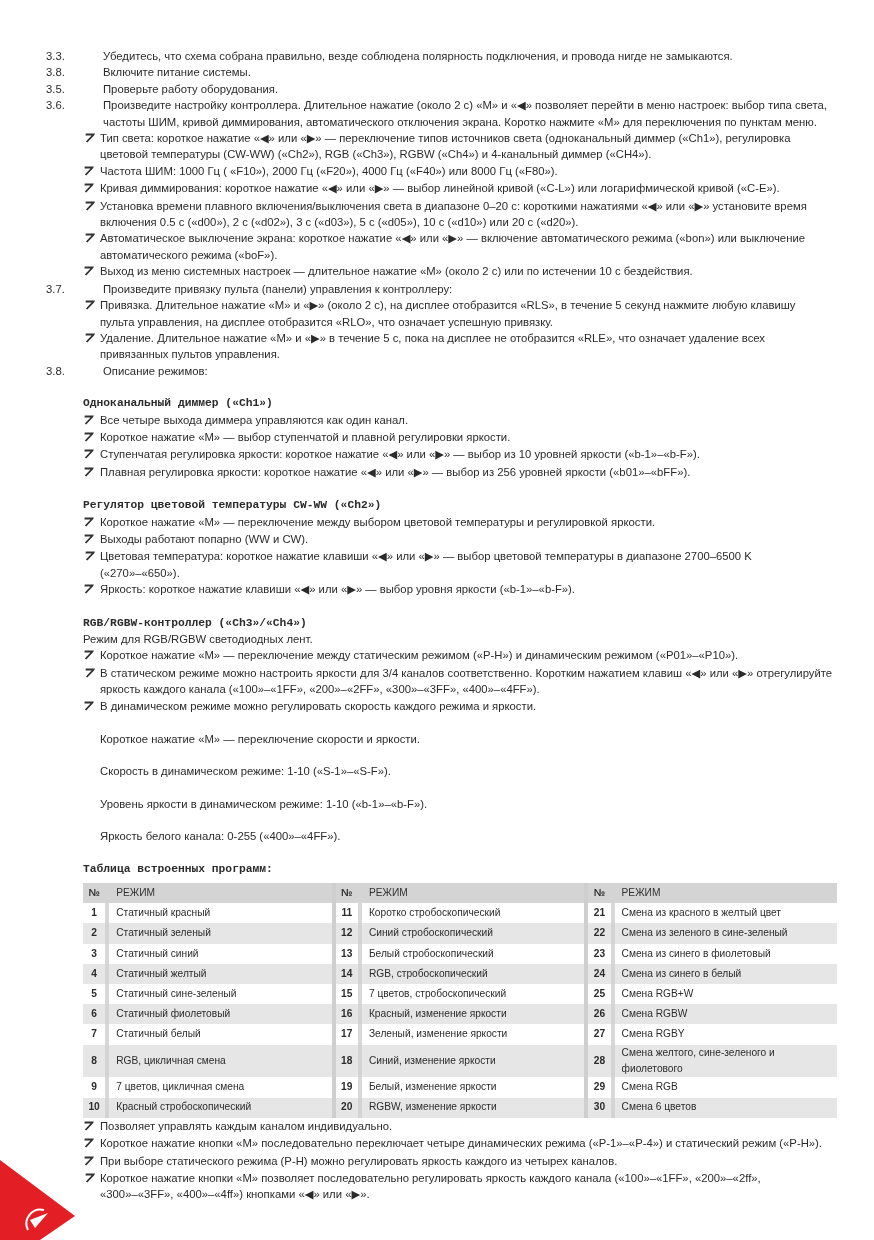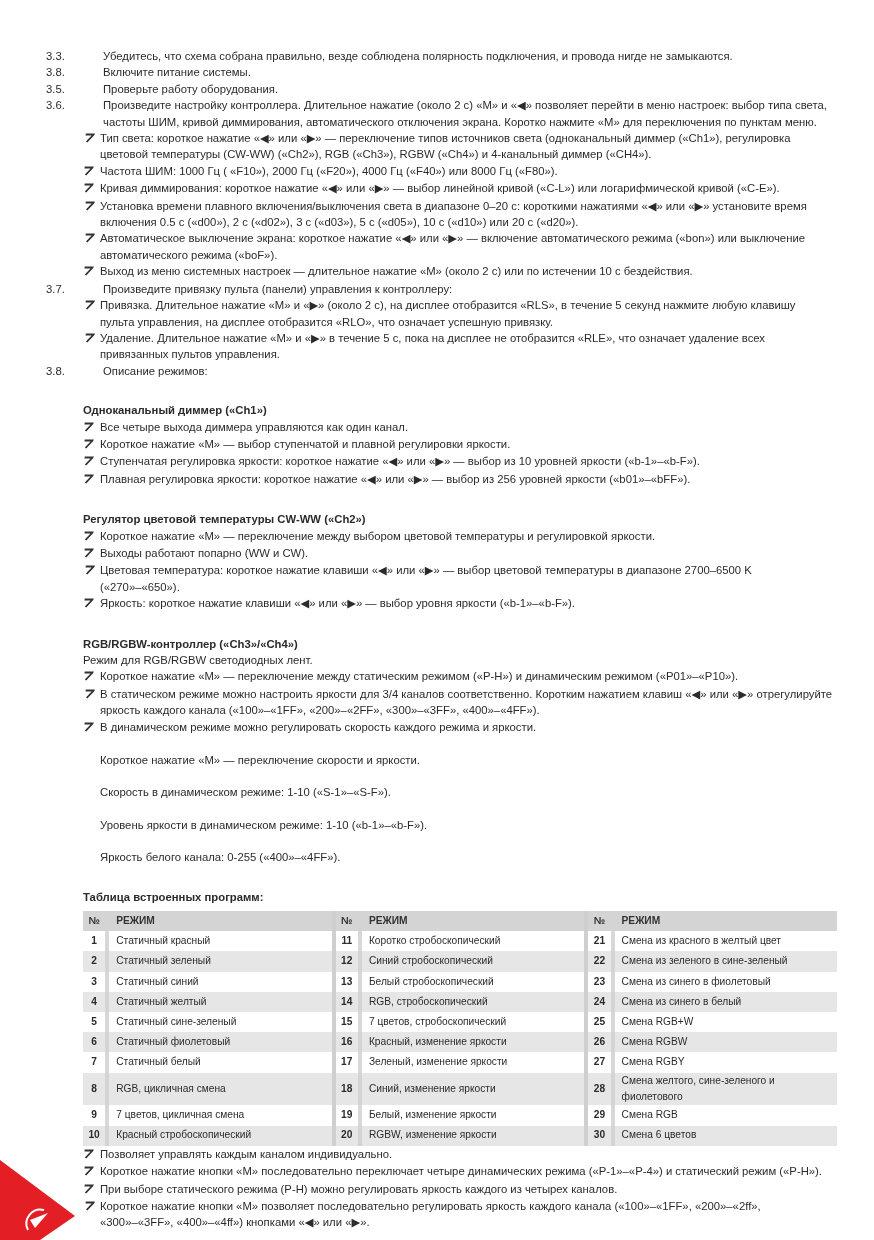--- a/index.html
+++ b/index.html
@@ -11,28 +11,28 @@
   .page { position: absolute; left: 0; top: 48px; width: 874px; }
   .numrow { display: flex; padding-left: 46px; padding-right: 40px; gap: 20px; }
   .numrow .num { width: 37px; flex: none; }
   .numrow .txt { flex: 1; }
   .sub { padding-left: 83px; padding-right: 56px; }
   .bul { display: flex; }
   .bul .arrow { width: 17px; flex: none; font-weight: bold; color: #333; font-style: italic; transform: skewX(-8deg); }
   .bul .arrow svg { width: 10px; height: 10px; margin-top: 3px; }
   .bul .btxt { flex: 1; }
   .sec { padding-left: 83px; padding-right: 40px; }
-  .sec-title { font-weight: bold; margin-top: 23px; }
+  .sec-title { font-weight: bold; margin-top: 16px; font-family: Liberation Mono, monospace; }
   .plain { padding-left: 17px; margin-top: 16px; }
   table.progs {
     border-collapse: collapse; margin-top: 6px; width: 754px;
     font-size: 10.2px;
   }
   table.progs td, table.progs th { height: 20.2px; padding: 0; }
-  table.progs th { background: #d4d4d4; font-weight: bold; text-align: left; color: #333; }
+  table.progs th { background: #d4d4d4; font-weight: normal; text-align: left; color: #333; }
   table.progs td.n, table.progs th.n { width: 22px; text-align: center; font-weight: bold; border-right: 4px solid #d4d4d4; }
   table.progs td.t, table.progs th.t { padding-left: 7px; }
   table.progs td.t { width: 213px; }
   table.progs td.gap, table.progs th.gap { width: 0; border-left: 4px solid #cfcfcf; }
   table.progs tr.odd td { background: #ffffff; }
   table.progs tr.even td { background: #e6e6e6; }
   table.progs tr.odd td.n { border-right-color: #d8d8d8; }
   .logo { position: absolute; left: 0; top: 1150px; width: 90px; height: 90px; }
 </style>
 </head>

